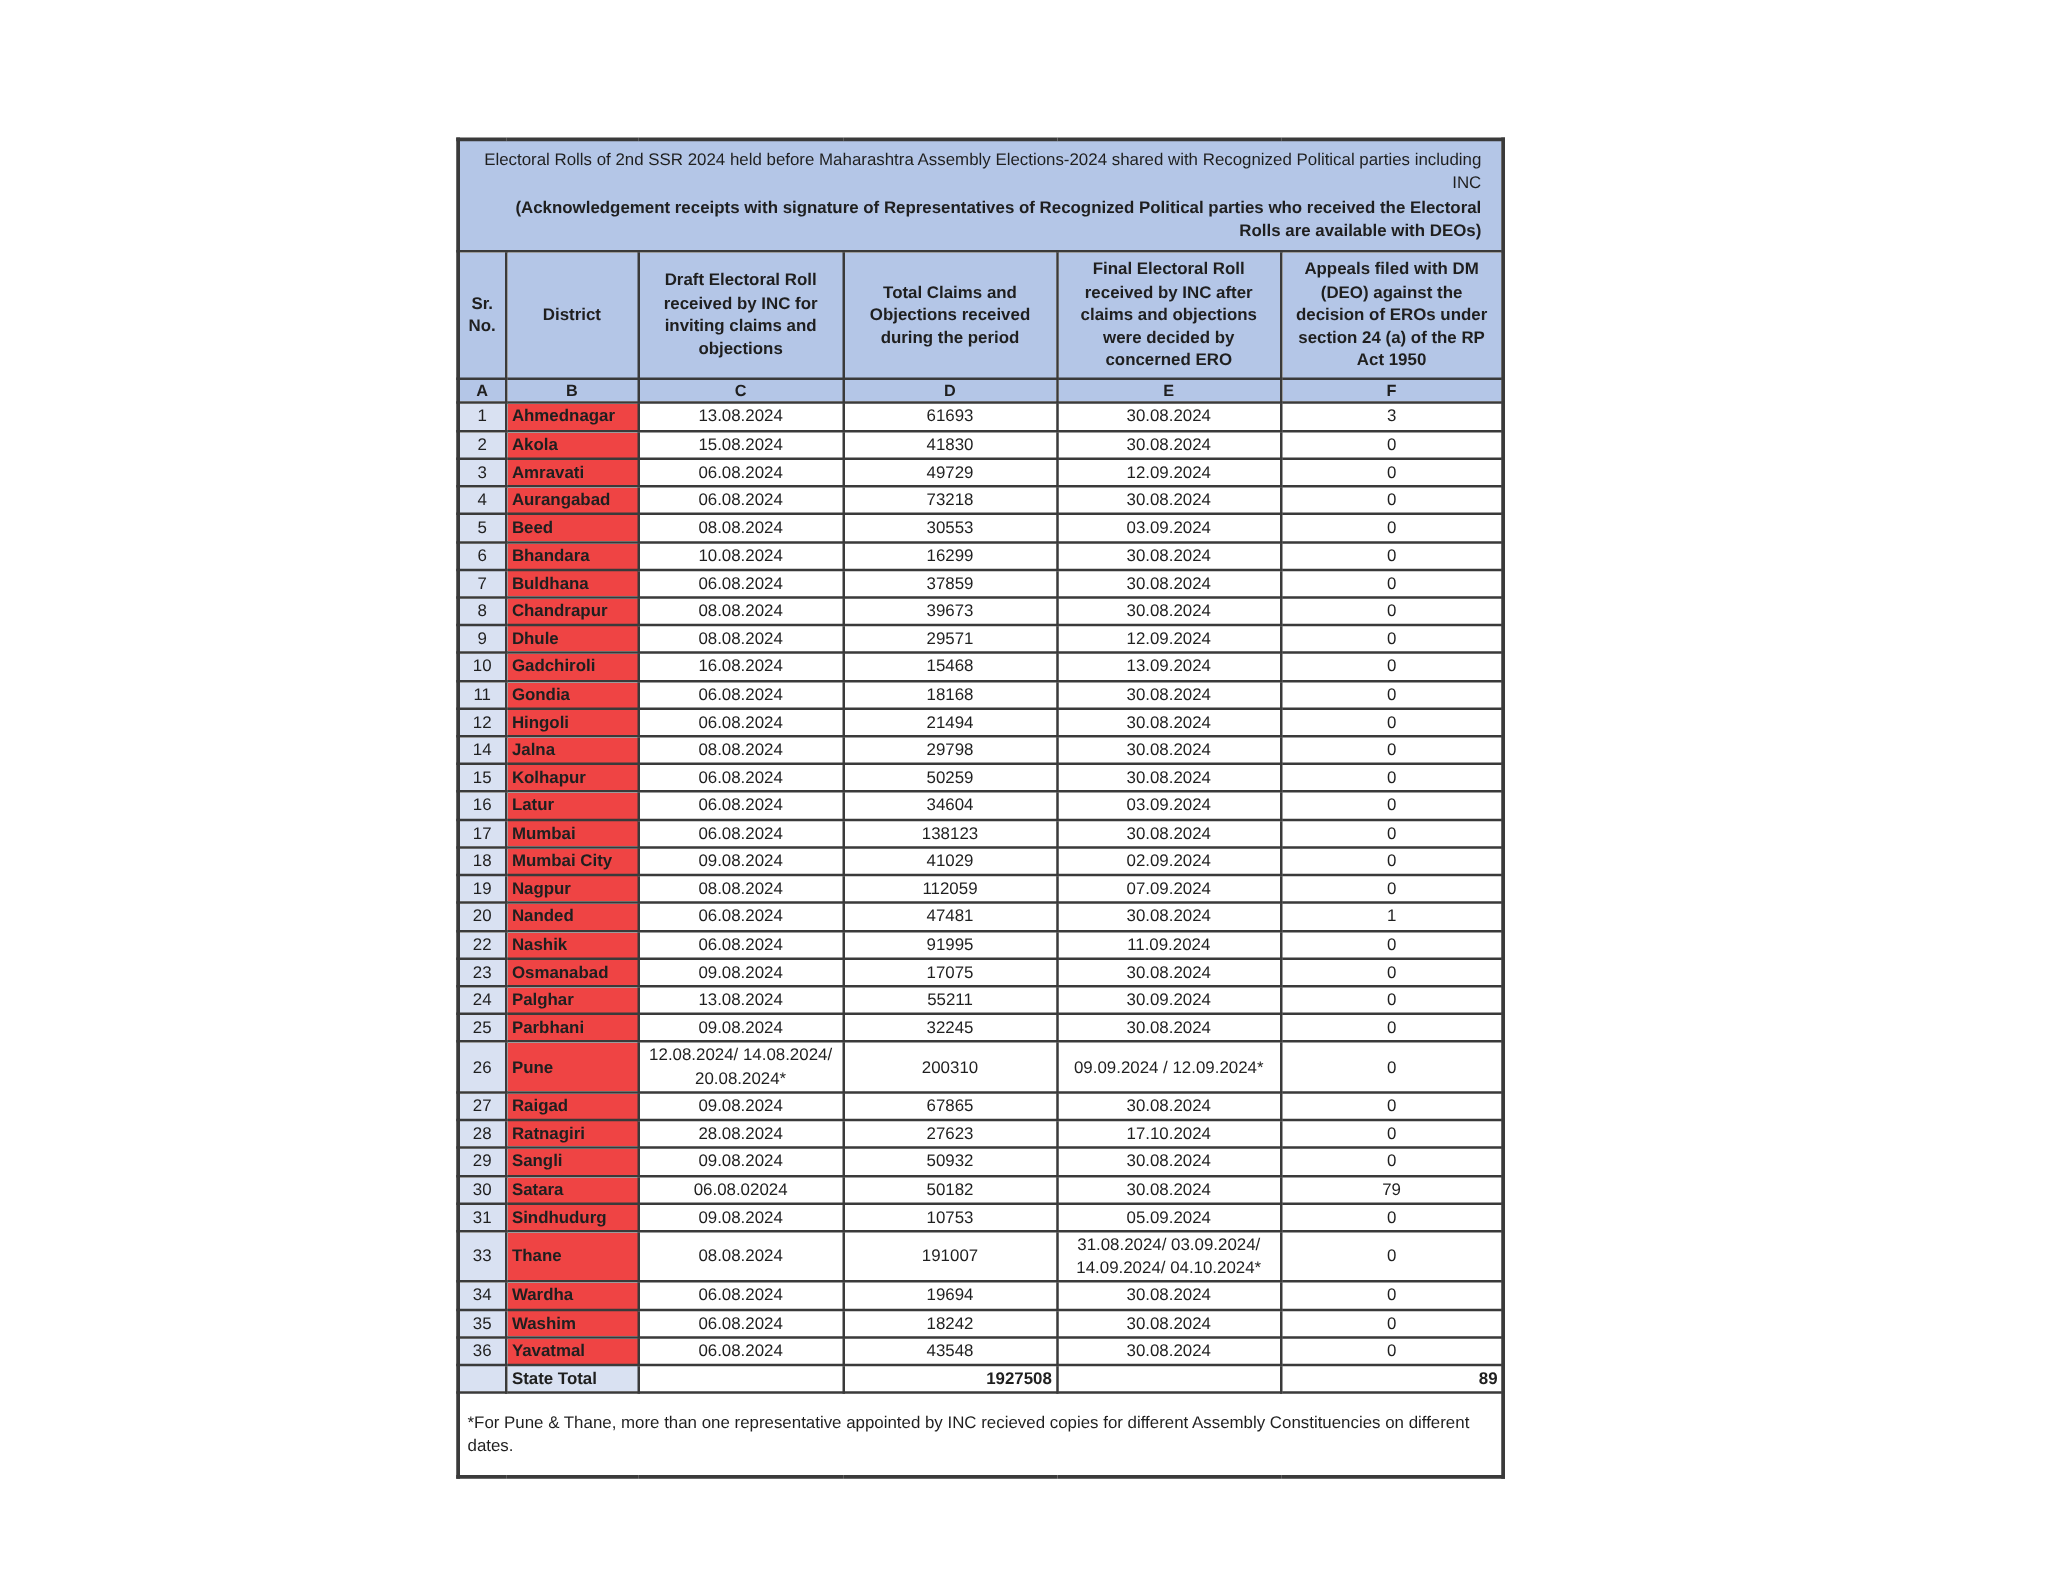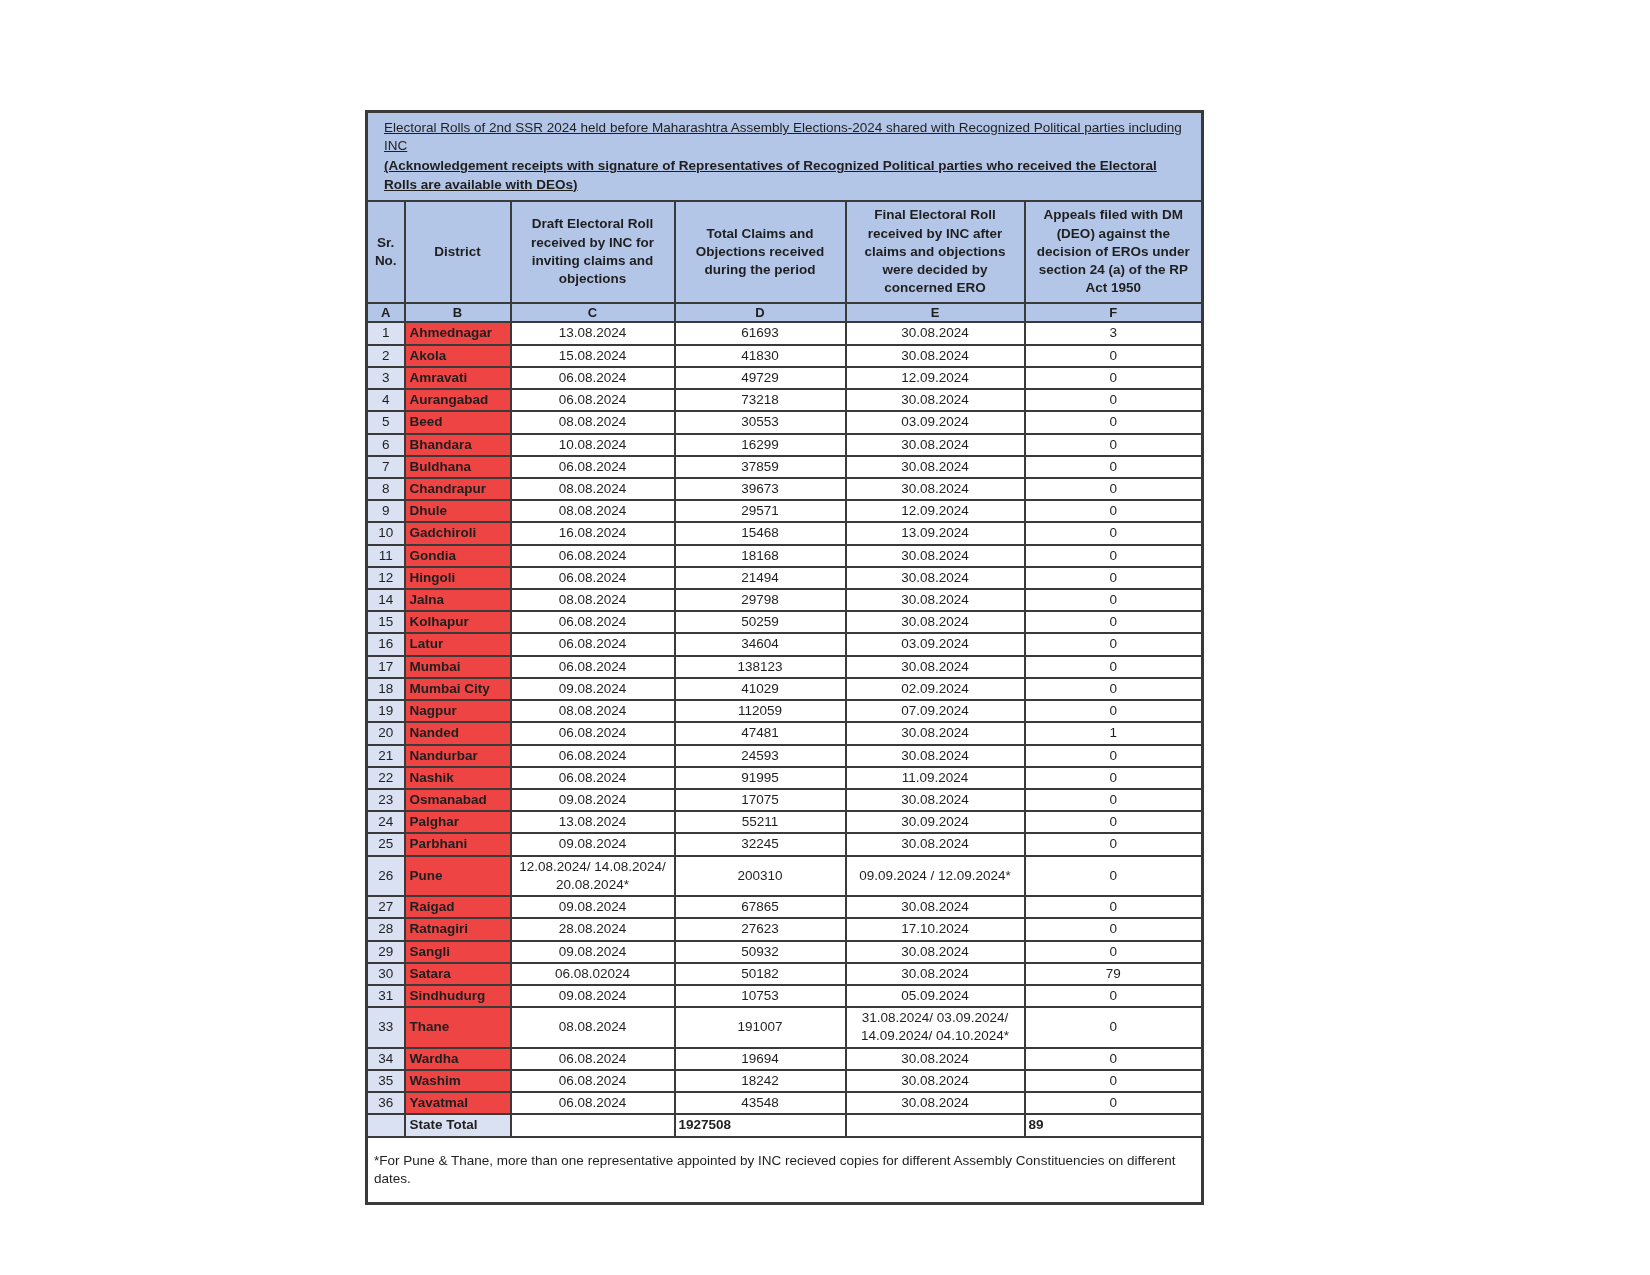--- a/index.html
+++ b/index.html
@@ -37,23 +37,22 @@
     line-height: 1.35;
     vertical-align: middle;
     overflow: hidden;
   }
   
   tr.title-row th {
     background: #b4c6e7;
     height: 70px;
     font-weight: normal;
     font-size: 13.5px;
-    text-align: left;
+    text-align: right;
     padding: 6px 16px;
-    text-decoration: underline;
   }
   .title-line1 { display: block; font-weight: normal; margin-bottom: 2px; }
   .title-line2 { display: block; font-weight: bold; }
   
   tr.header-row th {
     background: #b4c6e7;
     height: 96px;
     font-weight: bold;
     text-align: center;
     font-size: 13.5px;
@@ -66,21 +65,21 @@
     font-weight: bold;
     text-align: center;
     font-size: 13px;
     padding: 0 2px;
   }
   
   tbody td { height: 15px; background: #ffffff; text-align: center; }
   tbody td.c0 { background: #d9e1f2; text-align: center; }
   tbody td.c1 { background: #ef4444; text-align: left; font-weight: bold; padding-left: 4px; }
   
-  tr.total-row td { height: 15px; background: #ffffff; text-align: left; font-weight: bold; }
+  tr.total-row td { height: 15px; background: #ffffff; text-align: right; font-weight: bold; }
   tr.total-row td.c0, tr.total-row td.c1 { background: #d9e1f2; }
   tr.total-row td.c1 { text-align: left; padding-left: 4px; }
   
   tr.footnote-row td {
     background: #ffffff;
     text-align: left;
     font-weight: normal;
     font-size: 13.5px;
     height: 36px;
     padding: 14px 6px;
@@ -272,28 +271,20 @@
           </tr>
           <tr>
             <td class="c0">20</td>
             <td class="c1">Nanded</td>
             <td class="c2">06.08.2024</td>
             <td class="c3">47481</td>
             <td class="c4">30.08.2024</td>
             <td class="c5">1</td>
           </tr>
           <tr>
-            <td class="c0">21</td>
-            <td class="c1">Nandurbar</td>
-            <td class="c2">06.08.2024</td>
-            <td class="c3">24593</td>
-            <td class="c4">30.08.2024</td>
-            <td class="c5">0</td>
-          </tr>
-          <tr>
             <td class="c0">22</td>
             <td class="c1">Nashik</td>
             <td class="c2">06.08.2024</td>
             <td class="c3">91995</td>
             <td class="c4">11.09.2024</td>
             <td class="c5">0</td>
           </tr>
           <tr>
             <td class="c0">23</td>
             <td class="c1">Osmanabad</td>

